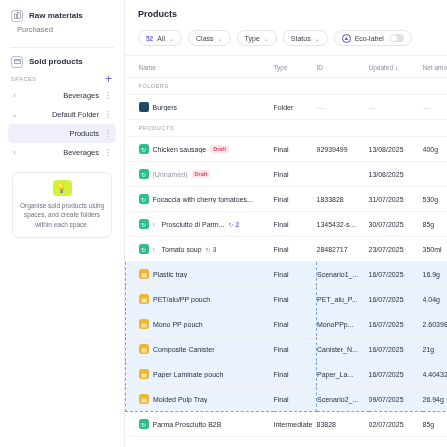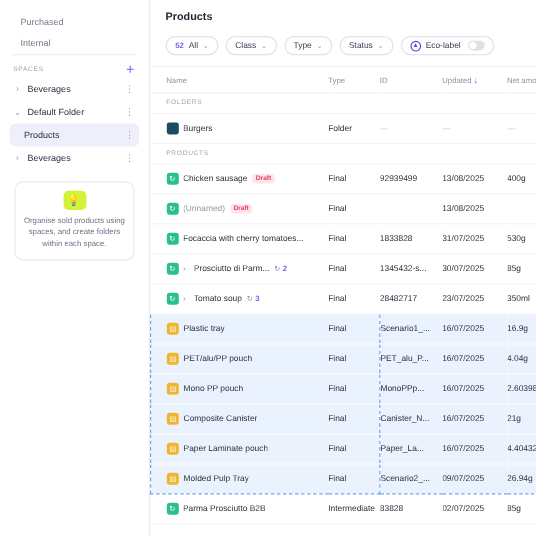--- a/index.html
+++ b/index.html
@@ -27,40 +27,40 @@
     font-size: 8px; font-weight: bold; color: #2a2f3d;
   }
   .nav-ico {
     width: 12px; height: 12px; border-radius: 3px;
     border: 1px solid #b9bccb; display: flex;
     align-items: center; justify-content: center;
     color: #7b8096; flex: 0 0 12px;
   }
   .nav-ico svg { display: block; }
   .sub-row {
-    height: 17px; display: flex; align-items: flex-end;
+    height: 17px; display: flex; align-items: flex-start;
     padding-left: 9px; font-size: 7.5px; color: #747a8c;
   }
   .divider { height: 1px; background: #ececf1; margin: 5px 2px 4px 2px; }
 
   .spaces-head {
     display: flex; align-items: center; justify-content: space-between;
     padding: 4px 4px 3px 3px;
   }
   .spaces-lbl { font-size: 5.5px; letter-spacing: .6px; color: #9a9fb1; }
   .plus { font-size: 12px; color: #7b5cf0; line-height: 8px; cursor: pointer; }
 
   .tree-row {
     display: flex; align-items: center; gap: 5px;
     height: 19px; border-radius: 5px; padding: 0 4px 0 3px;
     font-size: 7.5px; color: #2a2f3d;
   }
   .tree-row.sel { background: #efeffb; }
   .chev { width: 7px; color: #9096a8; font-size: 7px; text-align: center; flex: 0 0 7px; }
-  .tree-name { flex: 1 1 auto; white-space: nowrap; overflow: hidden; }
+  .tree-name { flex: 1 1 auto; white-space: nowrap; overflow: hidden; text-align: right; }
   .dots { color: #9096a8; font-size: 8px; letter-spacing: 0; }
   .tree-indent { padding-left: 12px; }
 
   .promo {
     margin: 10px 4px 0 4px; border: 1px solid #e9e9f0;
     border-radius: 7px; padding: 7px 6px 8px 6px; text-align: center;
   }
   .bulb {
     width: 19px; height: 16px; margin: 0 auto 5px auto;
     background: #d4f23b; border-radius: 4px;
@@ -149,30 +149,45 @@
   tr.sel-last td { border-bottom: 1px dashed #6fa4f5; }
   tr.selected td.c-type { border-right: 1px dashed #6fa4f5; }
 </style>
 </head>
 <body>
 
 <div class="app">
 
   <div class="sidebar">
 
+    <div class="nav-row">
+      <span class="nav-ico">
+        <svg width="7" height="7" viewBox="0 0 10 10">
+            <rect x="1" y="3" width="3" height="6" fill="none" stroke="currentColor" stroke-width="1"></rect>
+            <rect x="5" y="1" width="4" height="8" fill="none" stroke="currentColor" stroke-width="1"></rect>
+          </svg>
+      </span>
+      <span>Raw materials</span>
+    </div>
 
     <div class="sub-row">
       <span>Purchased</span>
     </div>
-    <div class="sub-row">
-      <span>Internal</span>
-    </div>
 
     <div class="divider"></div>
 
+    <div class="nav-row">
+      <span class="nav-ico">
+        <svg width="7" height="7" viewBox="0 0 10 10">
+            <rect x="1" y="2" width="8" height="6" fill="none" stroke="currentColor" stroke-width="1"></rect>
+            <line x1="1" y1="4" x2="9" y2="4" stroke="currentColor" stroke-width="1"></line>
+          </svg>
+      </span>
+      <span>Sold products</span>
+    </div>
 
     <div class="spaces-head">
       <span class="spaces-lbl">SPACES</span>
       <span class="plus">+</span>
     </div>
 
     <div class="tree-row">
       <span class="chev">›</span>
       <span class="tree-name">Beverages</span>
       <span class="dots">⋮</span>

